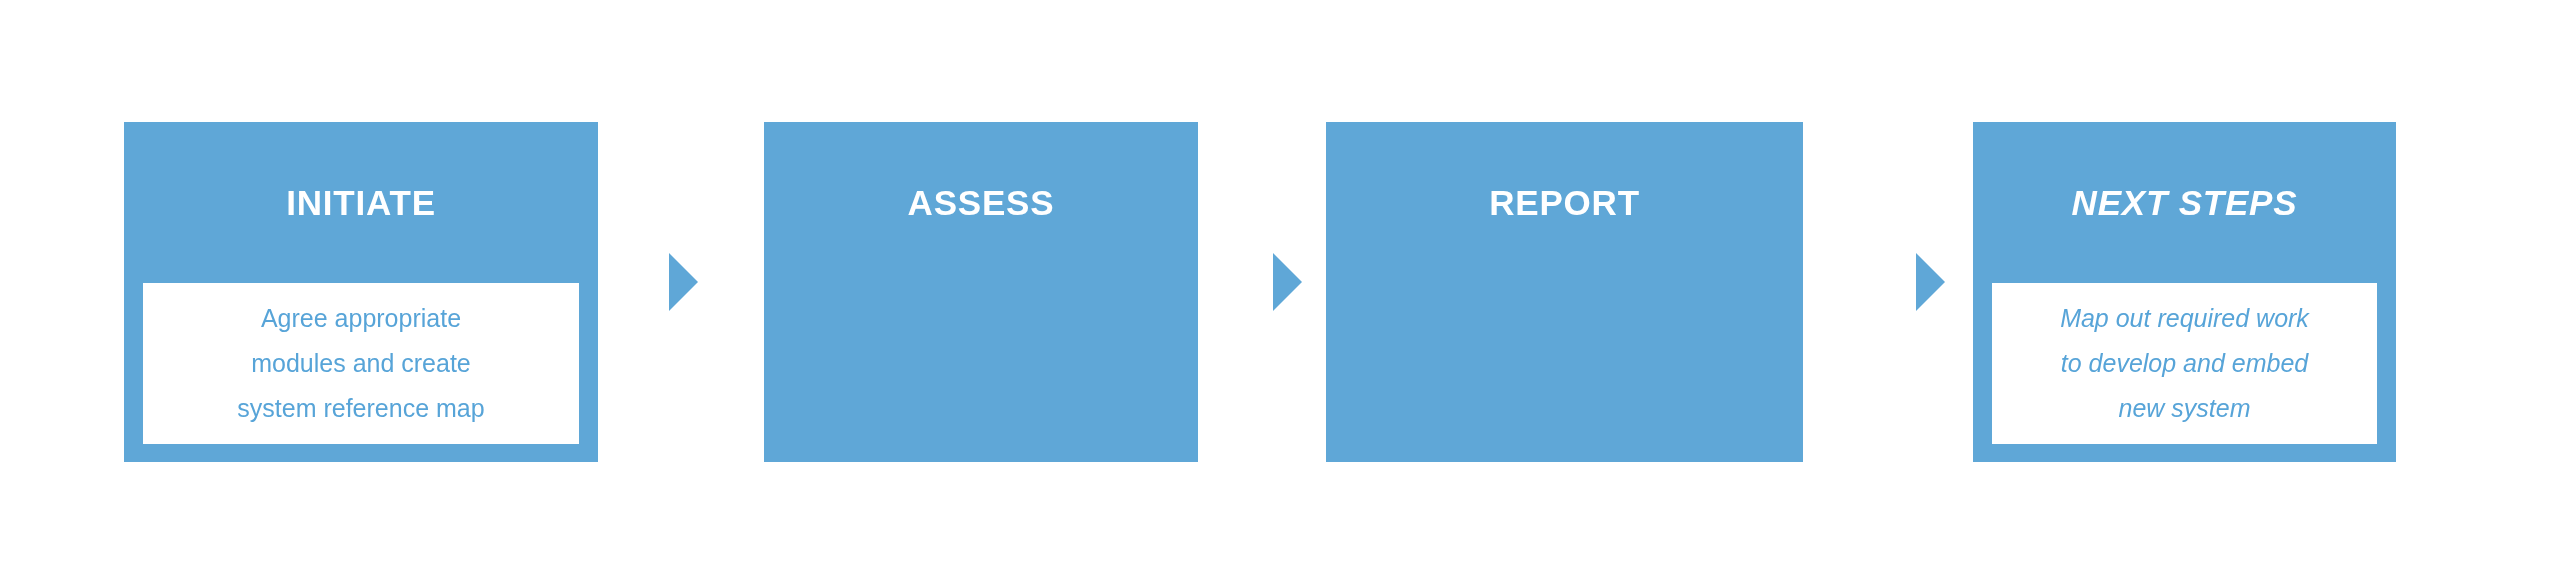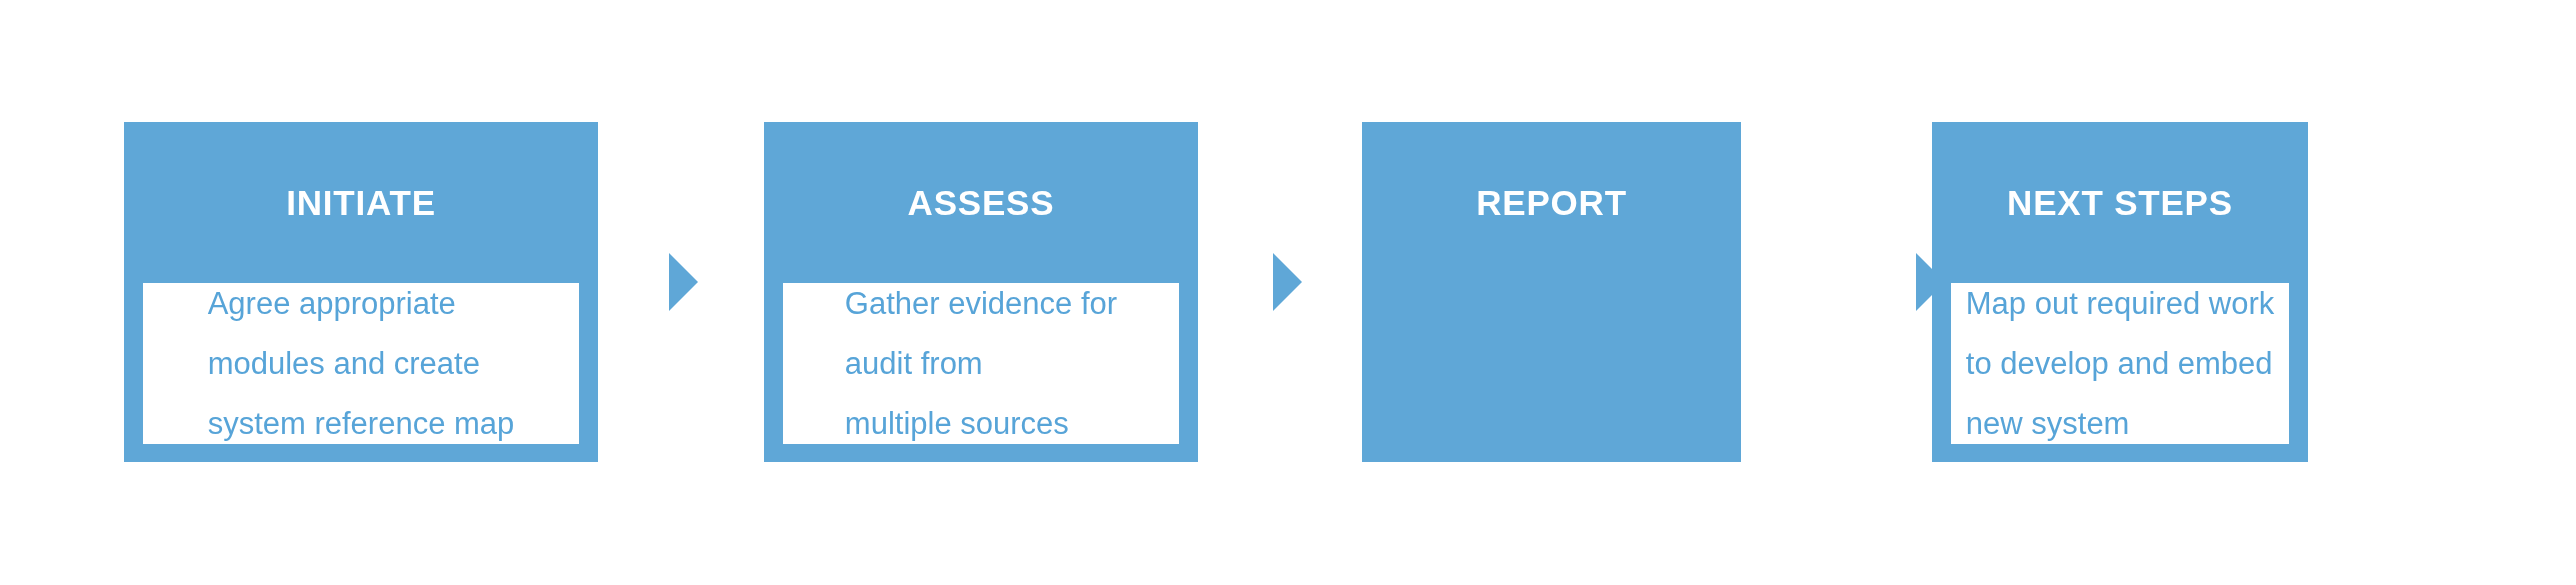--- a/index.html
+++ b/index.html
@@ -24,22 +24,22 @@
     padding-left: 40px;
   }
   .step {
     position: absolute;
     top: 122px;
     height: 340px;
     background: var(--box-fill);
   }
   .step.s1 { left: 124px;  width: 474px; }
   .step.s2 { left: 764px;  width: 434px; }
-  .step.s3 { left: 1362px; width: 379px; }
-  .step.s4 { left: 1932px; width: 376px; }
+  .step.s3 { left: 1326px; width: 477px; }
+  .step.s4 { left: 1973px; width: 423px; font-style: italic; }
 
   .step-title {
     position: absolute;
     left: 0; right: 0; top: 0;
     height: 161px;
     display: flex;
     align-items: center;
     justify-content: center;
     color: var(--title-text);
     font-size: 35px;
@@ -51,23 +51,23 @@
     position: absolute;
     left: 19px; right: 19px;
     top: 161px; bottom: 17.6px;
     background: var(--inner-fill);
     display: flex;
     align-items: center;
     justify-content: center;
   }
   .step-desc {
     color: var(--body-text);
-    font-size: 31px;
-    line-height: 60px;
-    text-align: left;
+    font-size: 25px;
+    line-height: 45px;
+    text-align: center;
     white-space: pre-line;
   }
   .flow-arrow {
     position: absolute;
     top: 253px;
     width: 0;
     height: 0;
     border-top: 29px solid transparent;
     border-bottom: 29px solid transparent;
     border-left: 29px solid var(--arrow);
@@ -87,25 +87,20 @@
       <div class="step-desc">Agree appropriate
 modules and create
 system reference map</div>
     </div>
   </div>
 
   <div class="flow-arrow a1"></div>
 
   <div class="step s2">
     <div class="step-title">ASSESS</div>
-    <div class="step-panel">
-      <div class="step-desc">Gather evidence for
-audit from
-multiple sources</div>
-    </div>
   </div>
 
   <div class="flow-arrow a2"></div>
 
   <div class="step s3">
     <div class="step-title">REPORT</div>
   </div>
 
   <div class="flow-arrow a3"></div>
 

